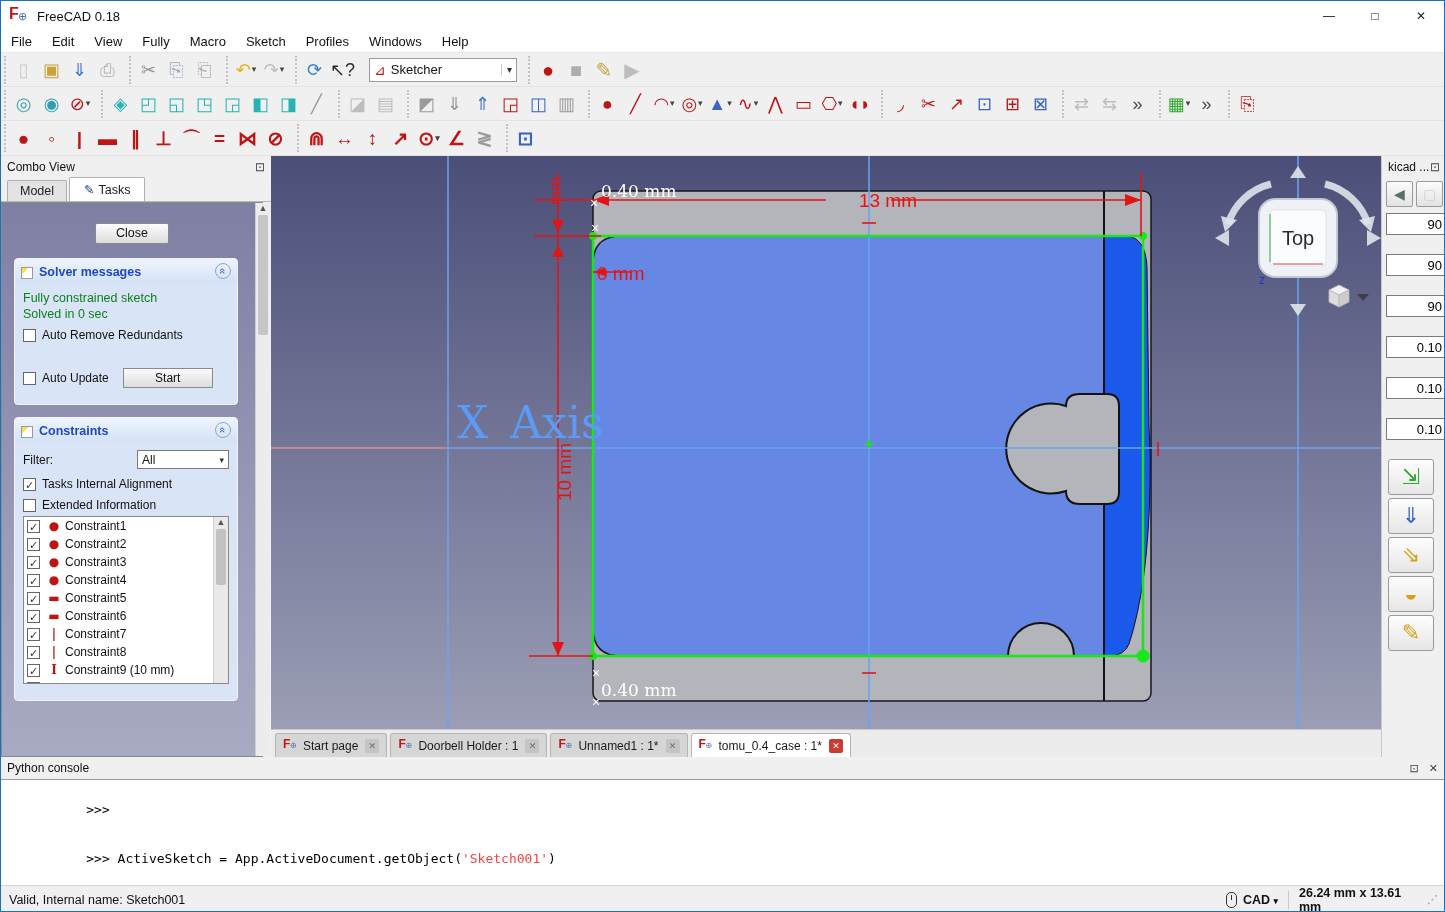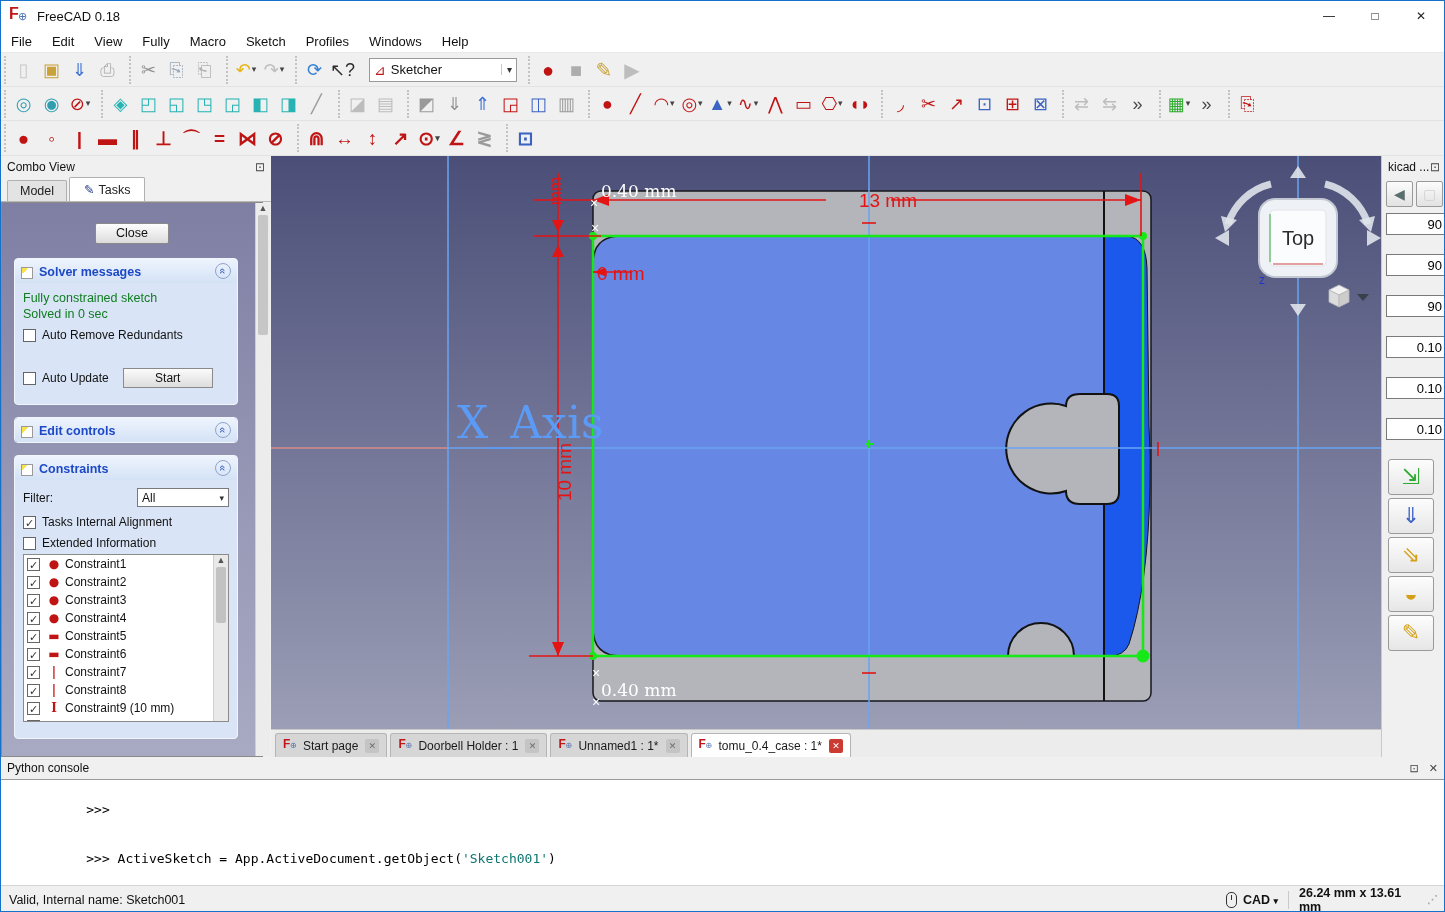--- a/index.html
+++ b/index.html
@@ -624,29 +624,20 @@
               <span>Auto Remove Redundants</span>
             </div>
             <div class="cb-row" style="margin-top:26px">
               <span class="cb"></span>
               <span>Auto Update</span>
               <span class="update-btn">Start</span>
             </div>
           </div>
         </div>
 
-        <div class="tbox">
-          <div class="tbox-head">
-            <span class="note-ic"></span>
-            <span class="tbox-title">Edit controls</span>
-            <span class="chev">
-                <span>«</span>
-              </span>
-          </div>
-        </div>
 
         <div class="tbox">
           <div class="tbox-head">
             <span class="note-ic"></span>
             <span class="tbox-title">Constraints</span>
             <span class="chev">
                 <span>«</span>
               </span>
           </div>
           <div class="tbox-body">
@@ -946,21 +937,21 @@
         <span>✕</span>
       </span>
     </div>
     <div class="console-body">
 
         <div class="pc-line">
           <span style="color: rgb(0, 0, 0);">&gt;&gt;&gt; </span>
         </div>
 
         <div class="pc-line">
-          <span style="color: rgb(0, 0, 0);">&gt;&gt;&gt; </span><span style="color: rgb(0, 0, 0);">ActiveSketch = App.ActiveDocument.getObject(</span><span style="color: #0f766e;">'Sketch001'</span><span style="color: rgb(0, 0, 0);">)</span>
+          <span style="color: rgb(0, 0, 0);">&gt;&gt;&gt; </span><span style="color: rgb(0, 0, 0);">ActiveSketch = App.ActiveDocument.getObject(</span><span style="color: #ef4444;">'Sketch001'</span><span style="color: rgb(0, 0, 0);">)</span>
         </div>
 
         <div class="pc-line">
           
         </div>
 
     </div>
   </div>
 
   <div class="statusbar">

